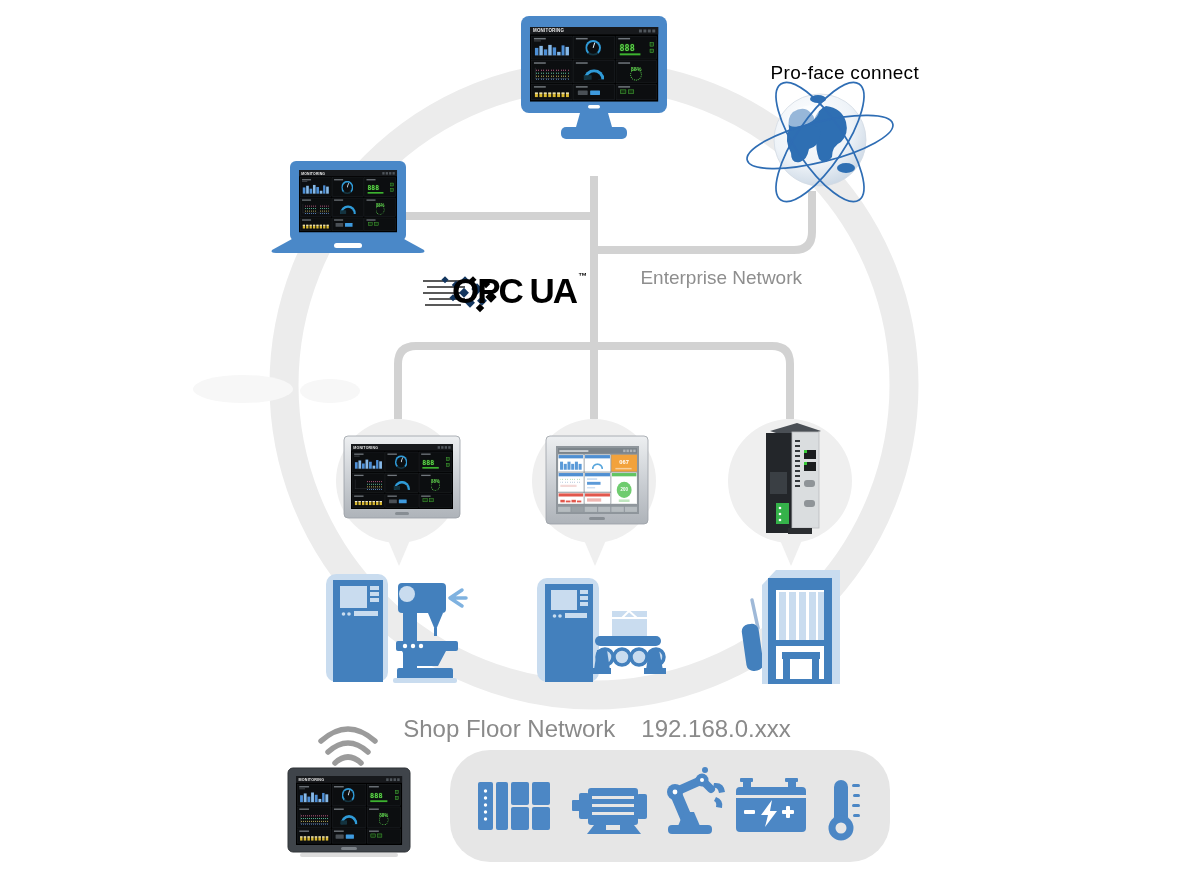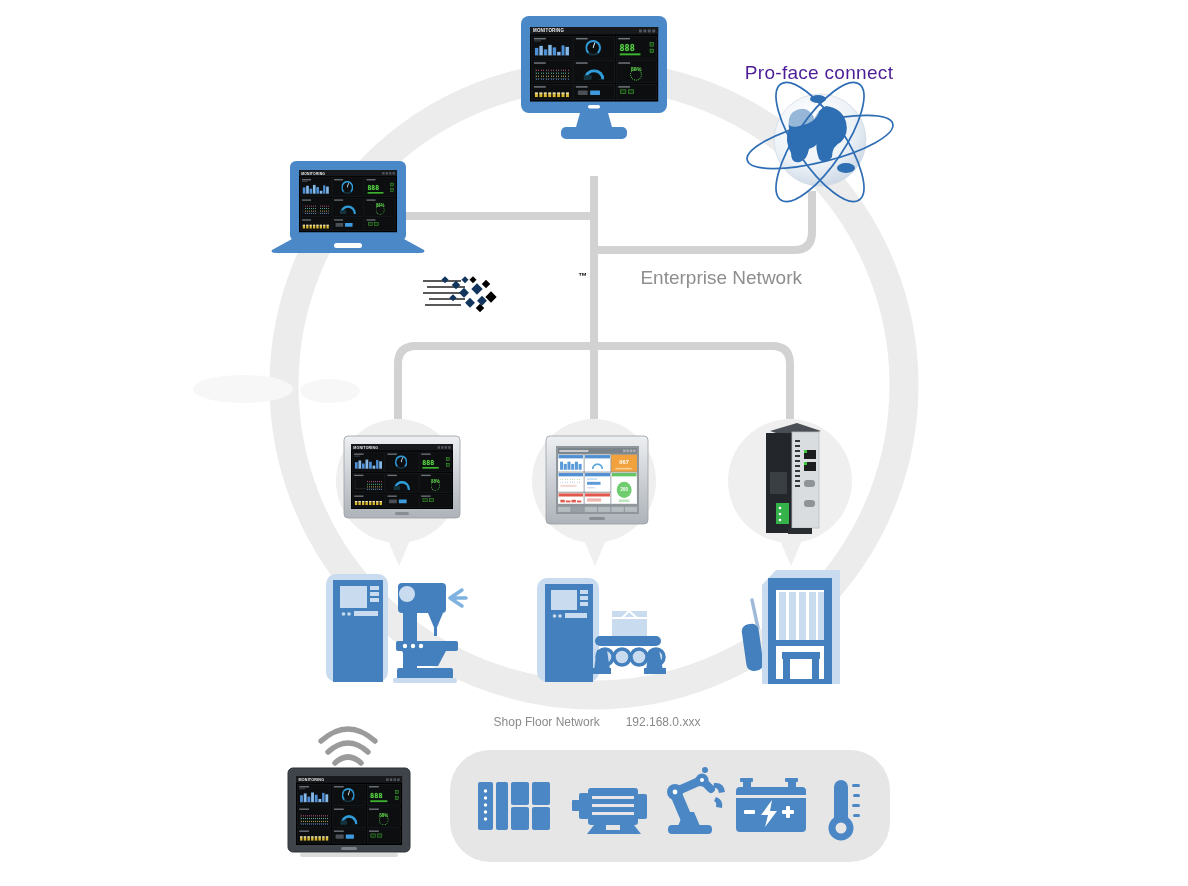--- a/index.html
+++ b/index.html
@@ -3,26 +3,26 @@
 <meta charset="utf-8">
 <style>
   html,body{margin:0;padding:0;background:#fff;}
   *{box-sizing:border-box;}
   .stage{position:relative;width:1188px;height:886px;background:#fff;overflow:hidden;
          font-family:"Liberation Sans",sans-serif;}
   .stage > svg{position:absolute;left:0;top:0;z-index:1;}
   .ovl{position:absolute;z-index:3;}
 
   
-  .lbl-dark{color:#4c1d95;font-size:20px;letter-spacing:.3px;text-align:center;}
+  .lbl-dark{color:#000000;font-size:20px;letter-spacing:.3px;text-align:right;}
   .lbl-gray{color:#8E8E8E;font-size:19px;text-align:right;line-height:23px;}
   .scada{left:444px;top:144px;width:300px;}
   .proface{left:719px;top:62px;width:200px;font-size:19px;}
   .enterprise{left:606px;top:266px;width:196px;}
-  .shopfloor{left:377px;top:715px;width:440px;display:flex;justify-content:center;gap:26px;font-size:12px;color:#8A8A8A;}
+  .shopfloor{left:377px;top:715px;width:440px;display:flex;justify-content:center;gap:26px;font-size:24px;color:#8A8A8A;}
 
   
   .opcua{left:421px;top:269px;width:170px;height:48px;}
   .opcua .txt{position:absolute;left:31px;top:2px;font-size:35px;font-weight:900;color:#000;
               letter-spacing:-2px;transform:scaleY(1.02);white-space:nowrap;}
   .opcua .tm{position:absolute;left:157px;top:2px;font-size:9px;font-weight:bold;color:#000;}
 
   
   .dash-host{position:absolute;z-index:3;transform-origin:0 0;}
 
@@ -410,20 +410,21 @@
       <rect x="52" y="16" width="8" height="8" transform="rotate(45 56 20)"></rect>
       <rect x="58" y="28" width="7" height="7" transform="rotate(45 61 31)"></rect>
     </g>
     <g fill="#000">
       <rect x="50" y="8" width="5" height="5" transform="rotate(45 52 10)"></rect>
       <rect x="62" y="12" width="6" height="6" transform="rotate(45 65 15)"></rect>
       <rect x="66" y="24" width="8" height="8" transform="rotate(45 70 28)"></rect>
       <rect x="56" y="36" width="6" height="6" transform="rotate(45 59 39)"></rect>
     </g>
   </svg>
+  <span class="txt">OPC UA</span>
   <span class="tm">™</span>
 </div>
 
 <div class="dash-host" style="left:530px;top:27px;width:260px;height:150px;transform:scale(0.493,0.497)">
   <div class="dd">
     <div class="dd-bar">
       <span class="dd-title">MONITORING</span>
       <span class="dd-ics">
             <i></i>
             <i></i>

